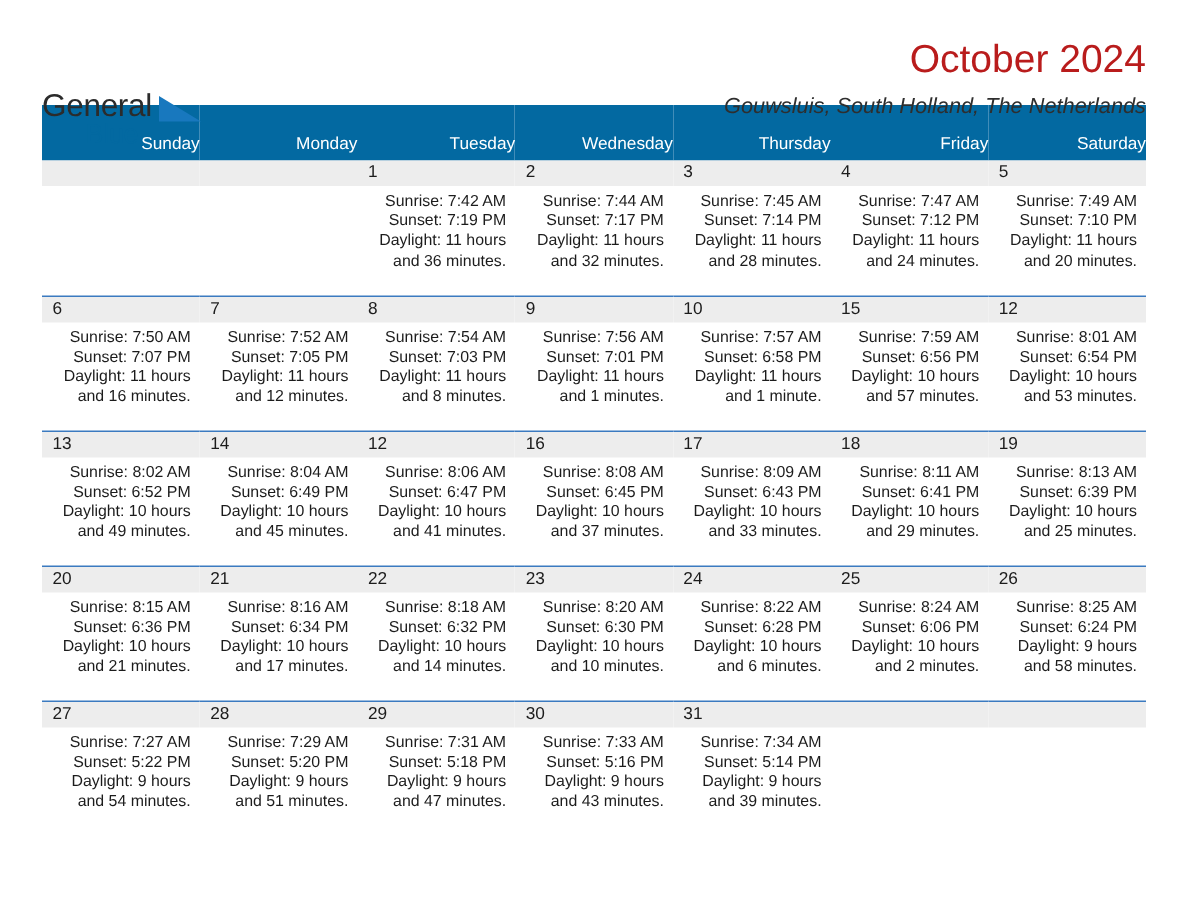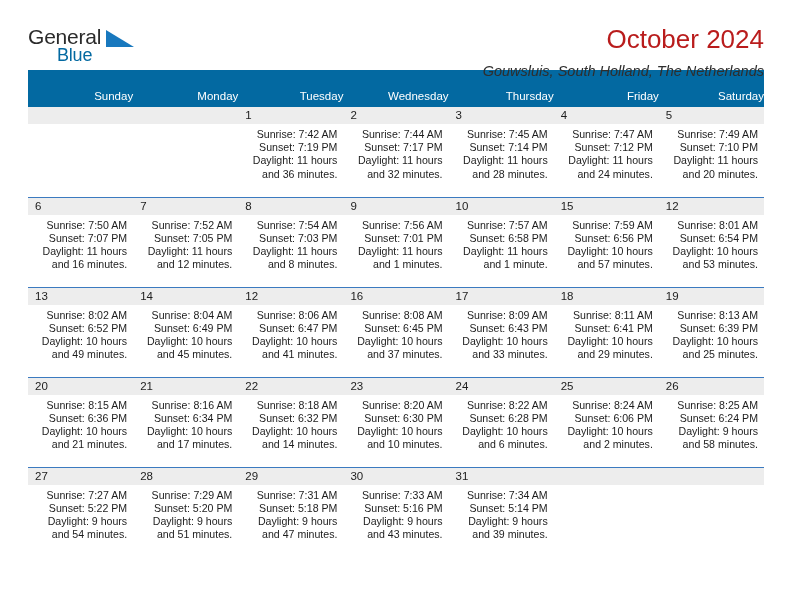--- a/index.html
+++ b/index.html
@@ -29,20 +29,21 @@
     justify-content: space-between;
     padding-top: 26px;
     height: 62px;
     box-sizing: border-box;
   }
   .logo {
     position: relative;
     width: 130px;
     height: 46px;
     flex: 0 0 auto;
+    margin-top: 34px;
   }
   .logo-general {
     position: absolute;
     left: 0;
     top: 0;
     font-size: 21px;
     letter-spacing: -0.2px;
     color: #2b2b2b;
     line-height: 1;
   }

